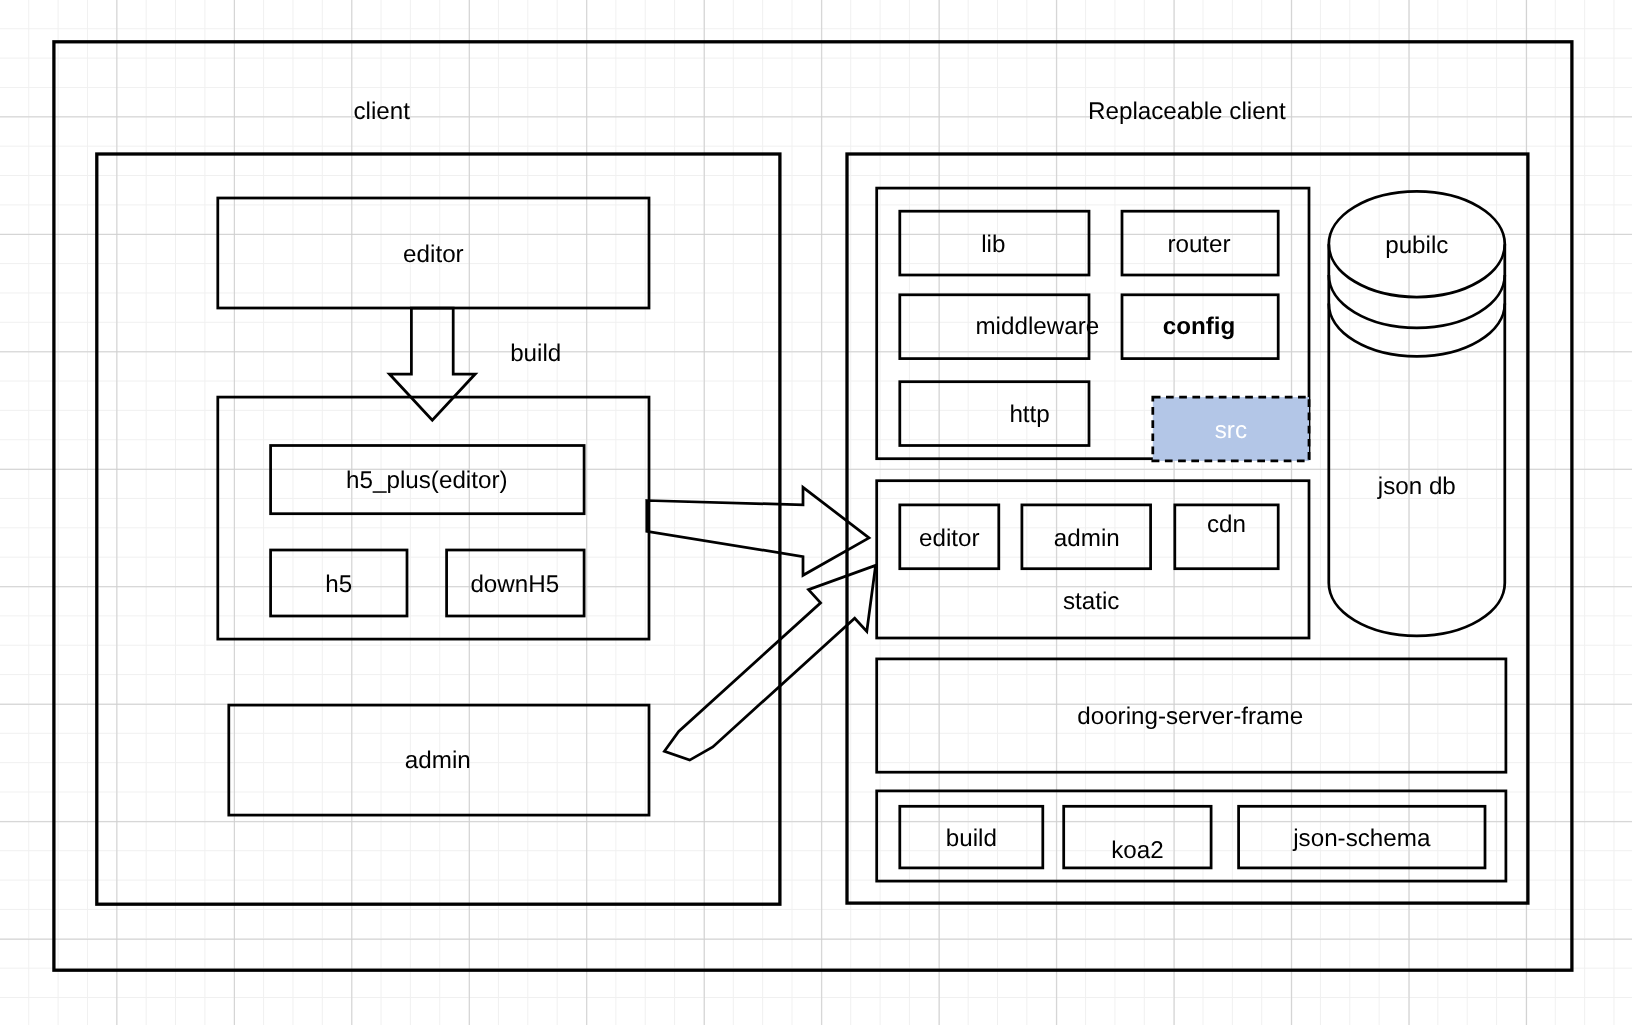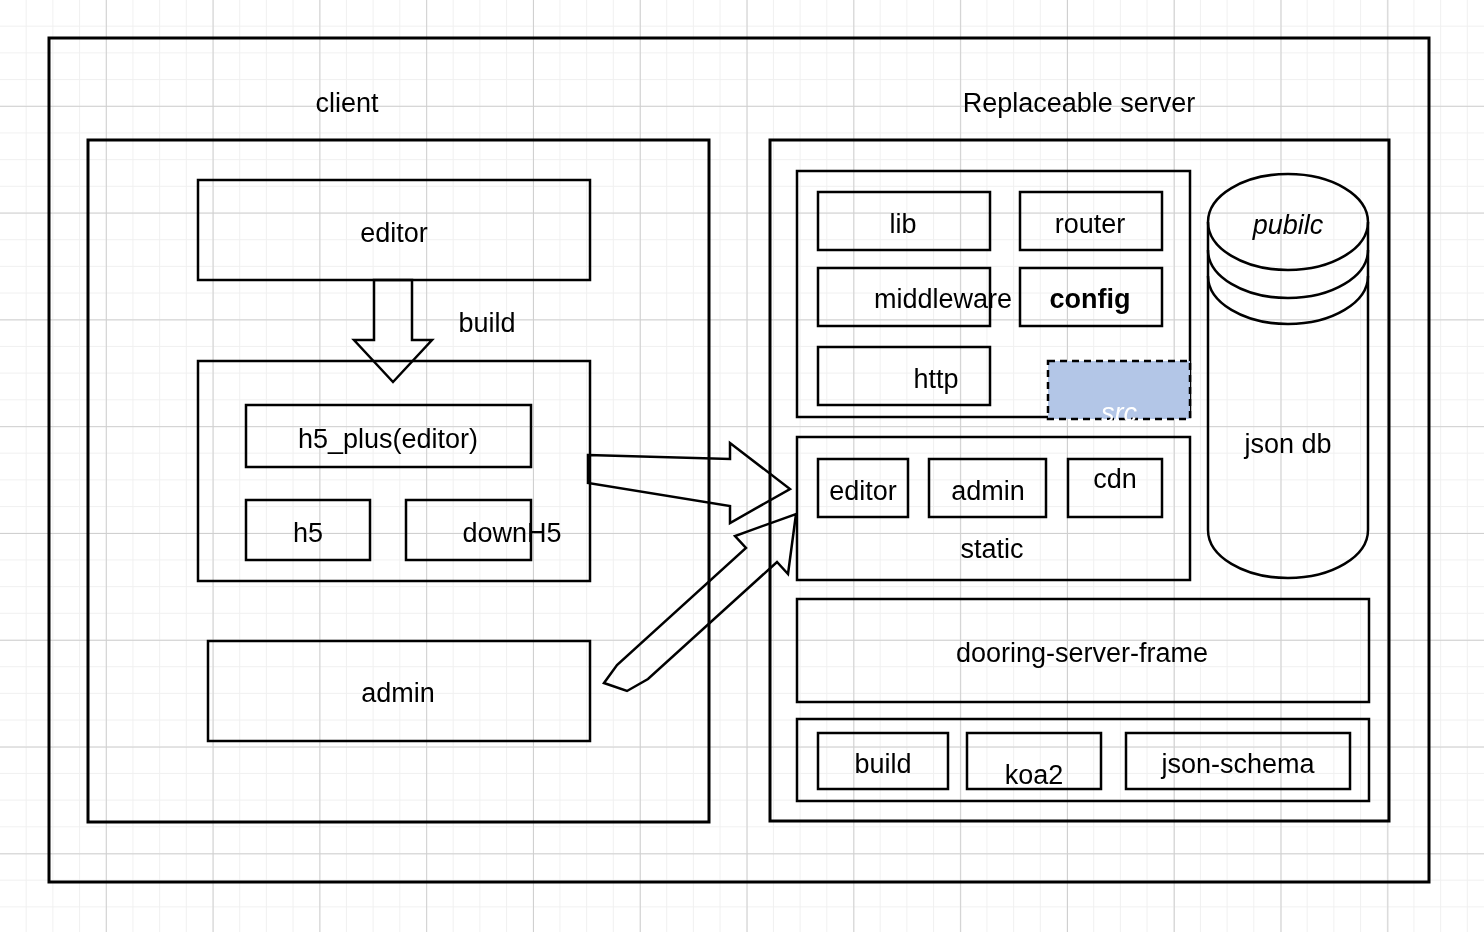--- a/index.html
+++ b/index.html
@@ -23,21 +23,21 @@
       106.8px 106.8px,
       106.8px 106.8px,
       26.7px 26.7px,
       26.7px 26.7px;
     background-position: -1px -1px, -1px -1px, -1px -1px, -1px -1px;
   }
   .svgroot{position:absolute;left:0;top:0;width:1484px;height:932px;}
   .lbl{
     position:absolute;
     color:#000000;
-    font-size:27px;
+    font-size:22px;
     line-height:1.1;
     white-space:nowrap;
     text-align:center;
     user-select:none;
   }
   .lbl.c{transform:translateX(-50%);}
   .srclbl{color:#ffffff;}
 </style>
 </head>
 <body>
@@ -95,42 +95,42 @@
 
         <ellipse cx="1288" cy="222" rx="80" ry="48"></ellipse>
         <path d="M 1208 250 A 80 48 0 0 0 1368 250"></path>
         <path d="M 1208 276 A 80 48 0 0 0 1368 276"></path>
       </g>
 
     </g>
   </svg>
 
   <div class="lbl c" style="left:347px;top:89px;">client</div>
-  <div class="lbl c" style="left:1079px;top:89px;">Replaceable server</div>
+  <div class="lbl c" style="left:1079px;top:89px;">Replaceable client</div>
 
   <div class="lbl c" style="left:394px;top:219px;">editor</div>
   <div class="lbl c" style="left:487px;top:309px;">build</div>
   <div class="lbl c" style="left:388px;top:425px;">h5_plus(editor)</div>
   <div class="lbl c" style="left:308px;top:519px;">h5</div>
-  <div class="lbl c" style="left:468px;top:519px;margin-left:44px;">downH5</div>
+  <div class="lbl c" style="left:468px;top:519px;">downH5</div>
   <div class="lbl c" style="left:398px;top:679px;">admin</div>
 
   <div class="lbl c" style="left:903px;top:210px;">lib</div>
   <div class="lbl c" style="left:1090px;top:210px;">router</div>
   <div class="lbl c" style="left:903px;top:285px;margin-left:40px;">middleware</div>
   <div class="lbl c" style="left:1090px;top:285px;font-weight:bold;">config</div>
   <div class="lbl c" style="left:936px;top:365px;">http</div>
-  <div class="lbl c srclbl" style="left:1119px;top:399px;font-style:italic;">src</div>
+  <div class="lbl c srclbl" style="left:1119px;top:379px;">src</div>
 
   <div class="lbl c" style="left:863px;top:477px;">editor</div>
   <div class="lbl c" style="left:988px;top:477px;">admin</div>
   <div class="lbl c" style="left:1115px;top:465px;">cdn</div>
   <div class="lbl c" style="left:992px;top:535px;">static</div>
 
   <div class="lbl c" style="left:1082px;top:639px;">dooring-server-frame</div>
   <div class="lbl c" style="left:883px;top:750px;">build</div>
   <div class="lbl c" style="left:1034px;top:761px;">koa2</div>
   <div class="lbl c" style="left:1238px;top:750px;">json-schema</div>
 
-  <div class="lbl c" style="left:1288px;top:211px;font-style:italic;">pubilc</div>
+  <div class="lbl c" style="left:1288px;top:211px;">pubilc</div>
   <div class="lbl c" style="left:1288px;top:430px;text-align:center;">json db</div>
 
 </div>
 
 </body></html>

